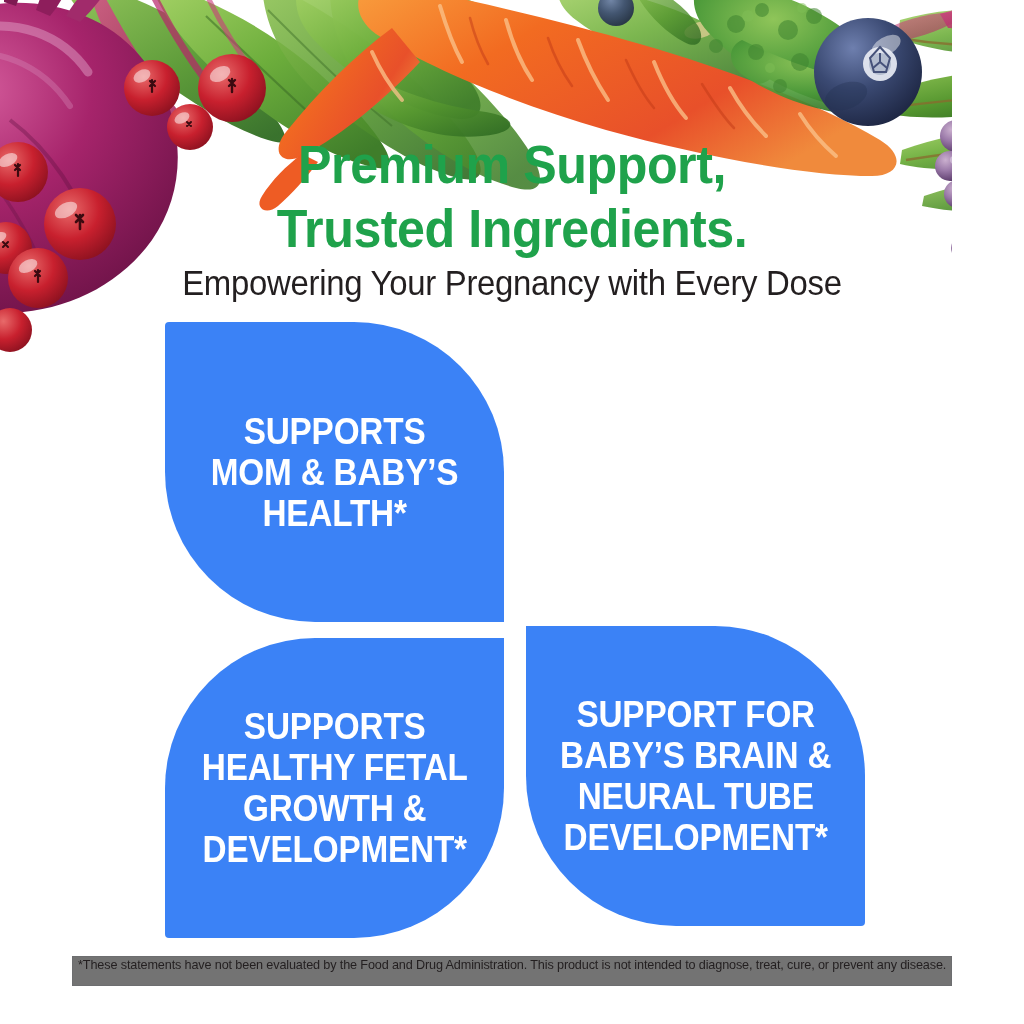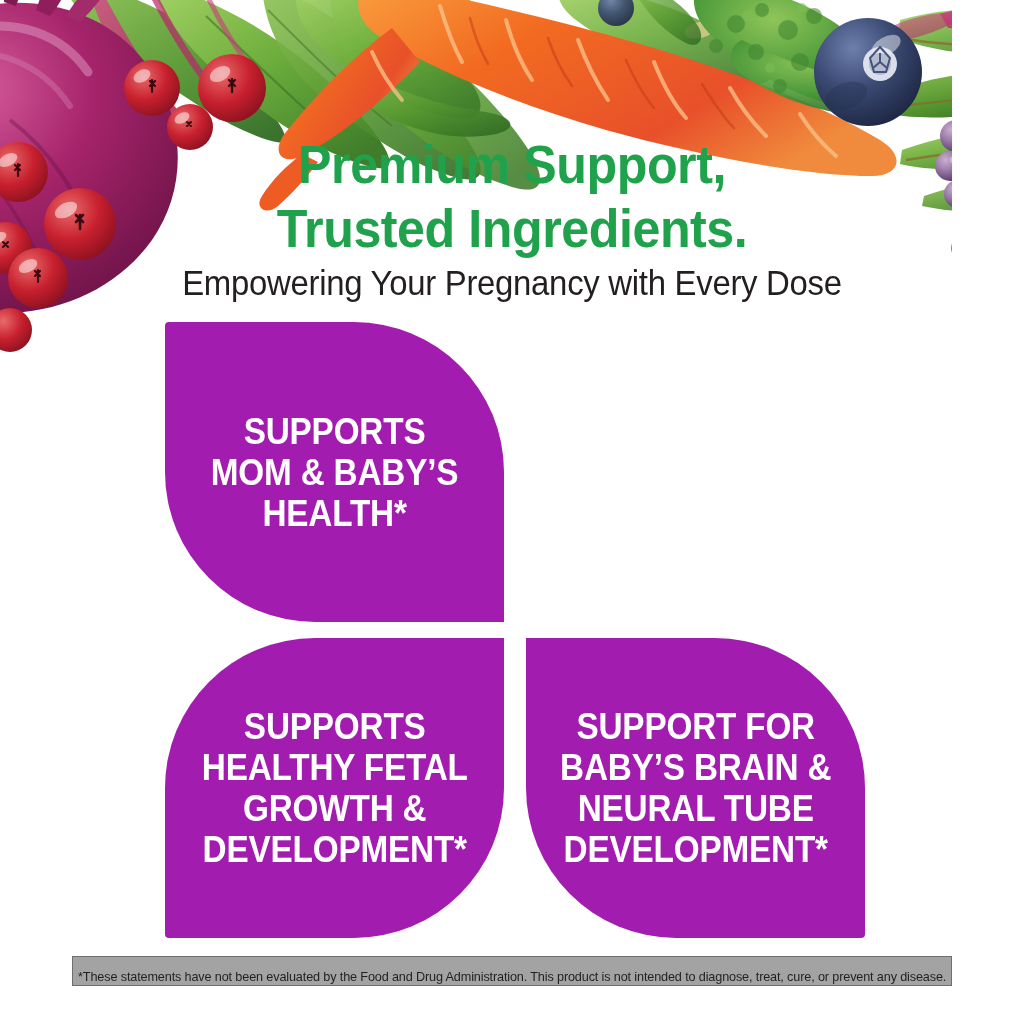--- a/index.html
+++ b/index.html
@@ -74,21 +74,21 @@
     top: 322px;
     width: 700px;
     height: 616px;
     z-index: 4;
   }
 
   .benefit-panel {
     position: absolute;
     width: 339px;
     height: 300px;
-    background: #a21caf;
+    background: #3b82f6;
     display: flex;
     align-items: center;
     justify-content: center;
     text-align: center;
     padding: 6px 10px;
   }
 
   
   #panel-top-left {
     left: 0; top: 0;
@@ -96,21 +96,21 @@
   }
   #panel-top-right {
     right: 0; top: 0;
     border-radius: 150px 4px 150px 0;
   }
   #panel-bottom-left {
     left: 0; bottom: 0;
     border-radius: 150px 0 150px 4px;
   }
   #panel-bottom-right {
-    right: 0; bottom: 0;
+    right: 0; bottom: 12px;
     border-radius: 0 150px 4px 150px;
   }
 
   .panel-text {
     color: #ffffff;
     font-weight: bold;
     font-size: 37px;
     line-height: 41px;
     letter-spacing: -0.2px;
     transform: scaleX(0.9);
@@ -119,23 +119,23 @@
   }
 
   
   #disclaimer-box {
     position: absolute;
     left: 72px;
     top: 956px;
     width: 880px;
     height: 30px;
     border: 1px solid #6d6e70;
-    background: #a3a3a3;
+    background: #737373;
     display: flex;
-    align-items: flex-end;
+    align-items: flex-start;
     justify-content: center;
     z-index: 6;
   }
 
   #disclaimer-text {
     font-size: 13.2px;
     line-height: 16px;
     color: #231F20;
     white-space: nowrap;
     letter-spacing: -0.15px;

